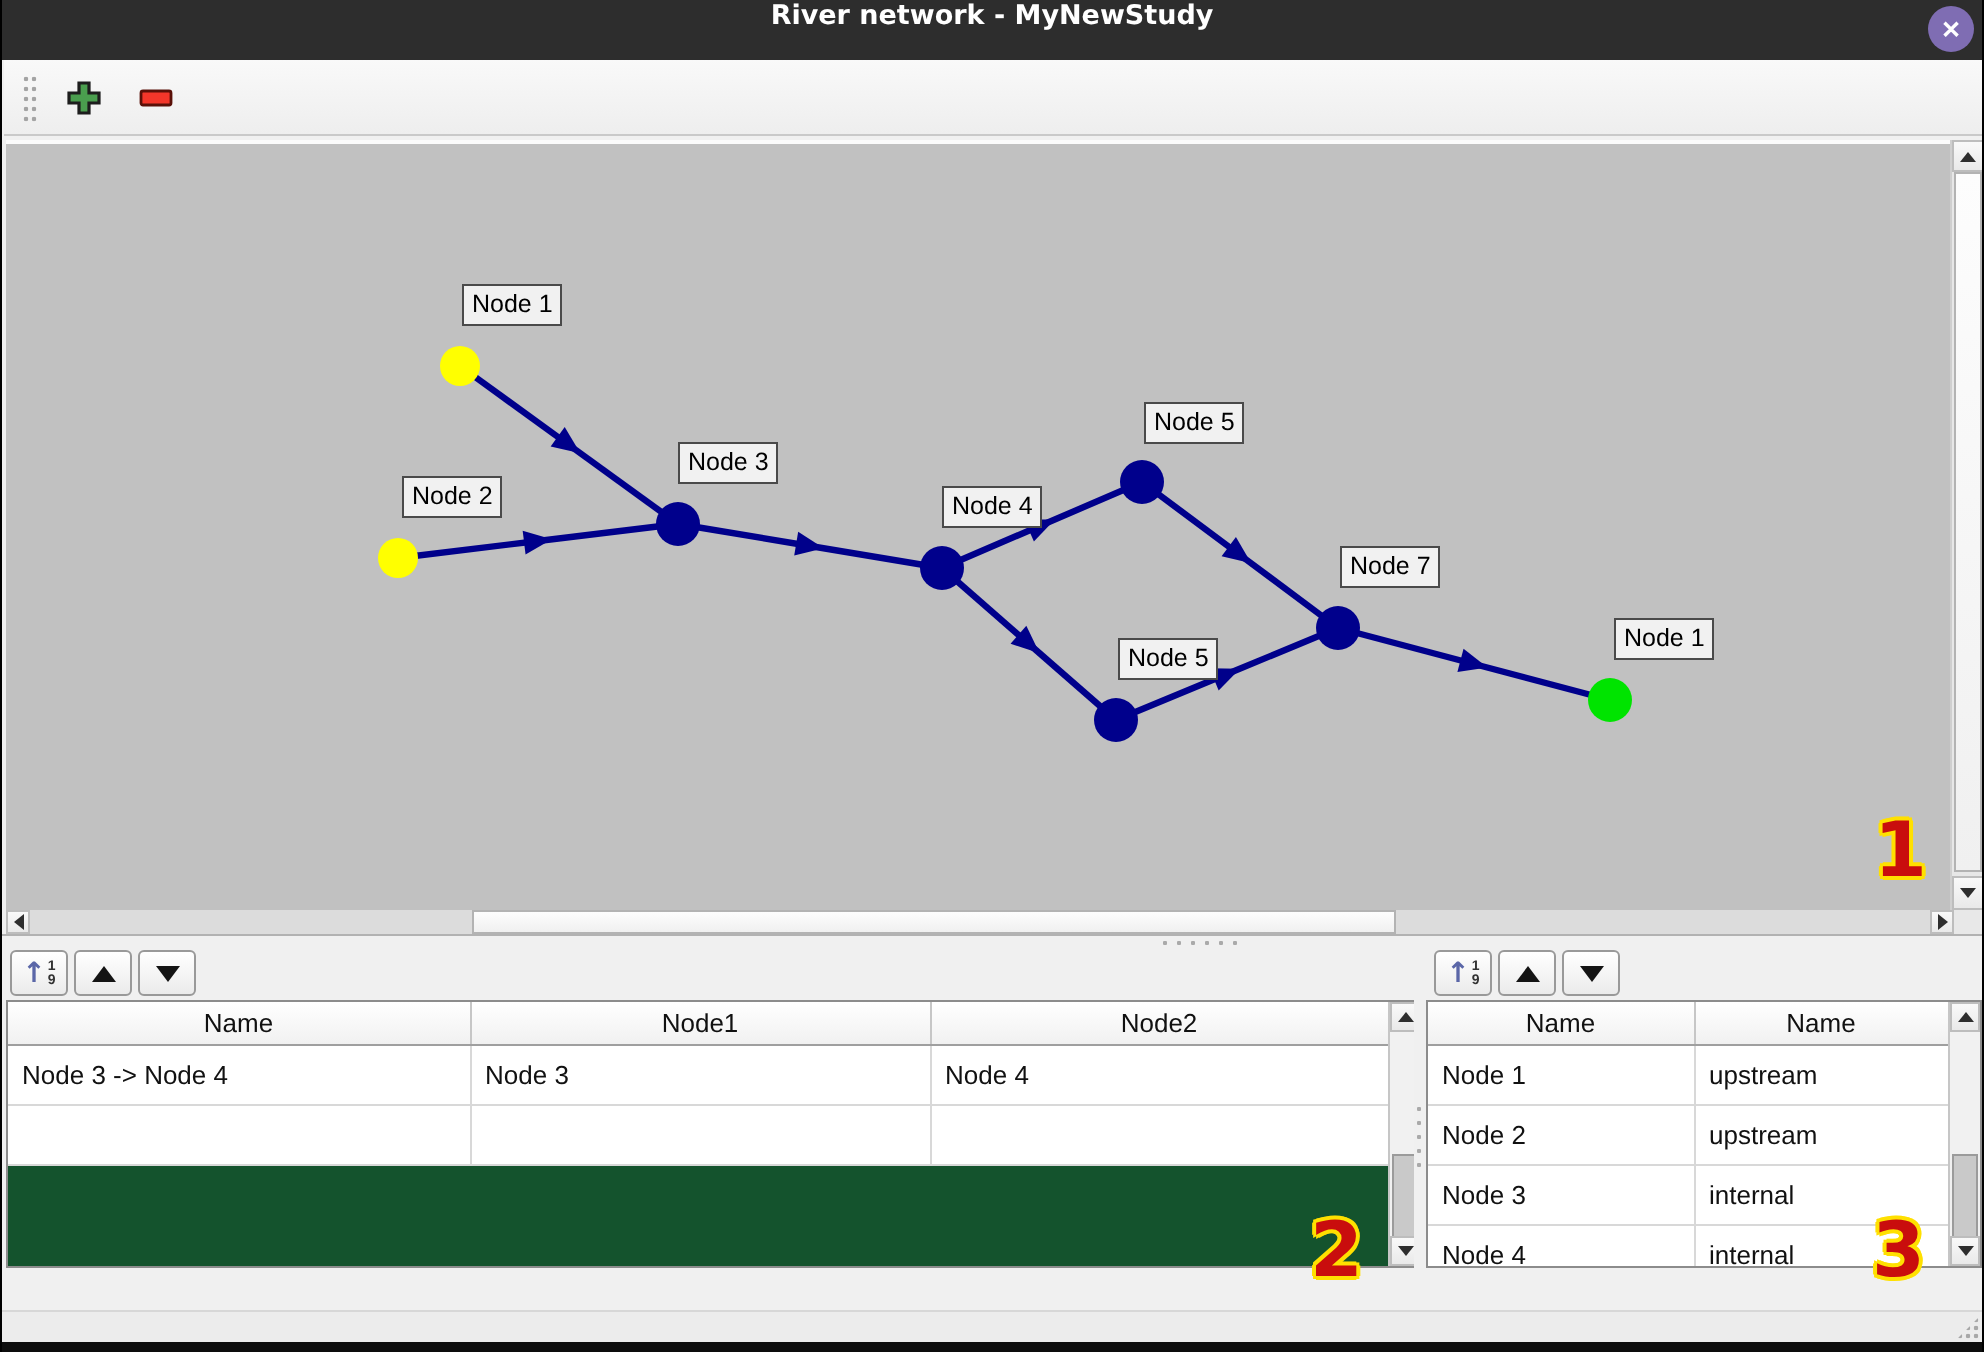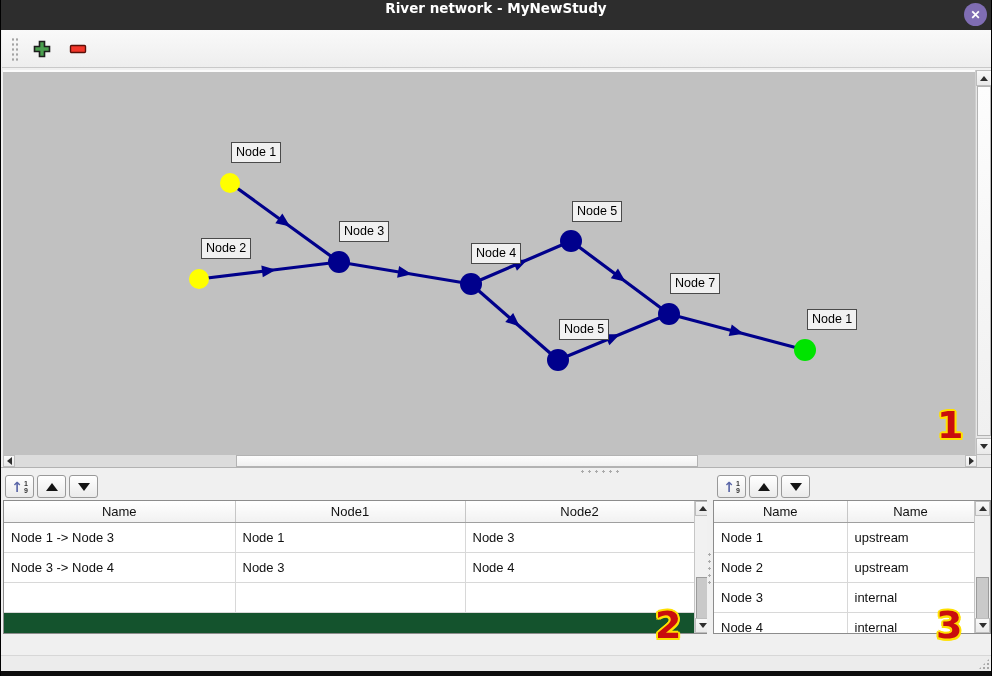--- a/index.html
+++ b/index.html
@@ -195,25 +195,20 @@
         </colgroup>
       <thead>
           <tr>
             <th>Name</th>
             <th>Node1</th>
             <th>Node2</th>
           </tr>
         </thead>
       <tbody>
           <tr>
-            <td>Node 1 -&gt; Node 3</td>
-            <td>Node 1</td>
-            <td>Node 3</td>
-          </tr>
-          <tr>
             <td>Node 3 -&gt; Node 4</td>
             <td>Node 3</td>
             <td>Node 4</td>
           </tr>
           <tr>
             <td>&nbsp;</td>
             <td>&nbsp;</td>
             <td>&nbsp;</td>
           </tr>
         </tbody>

